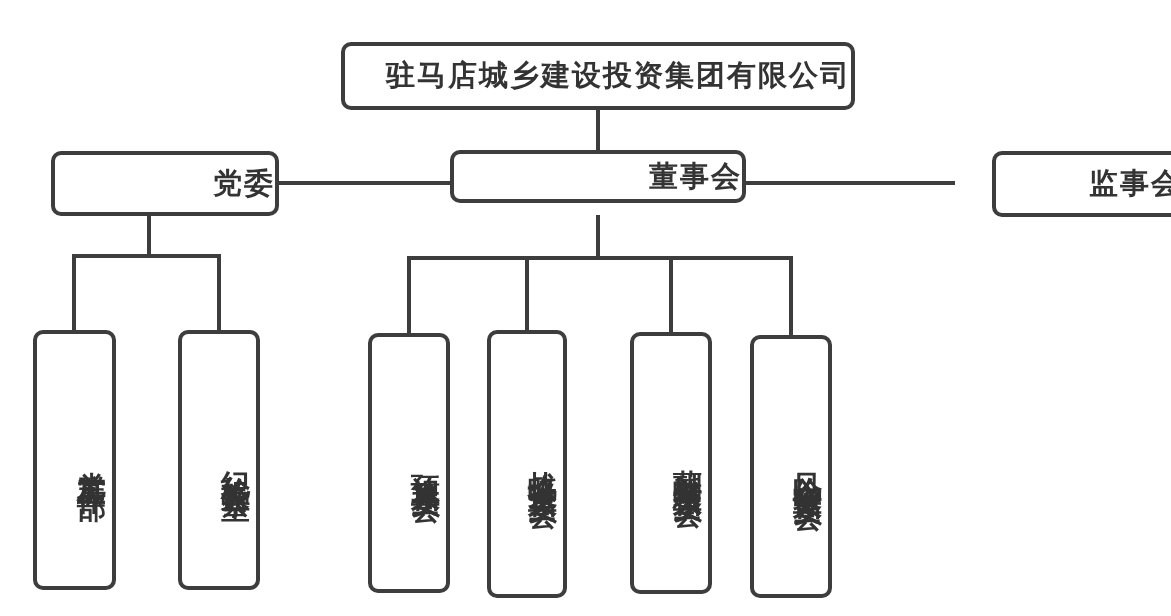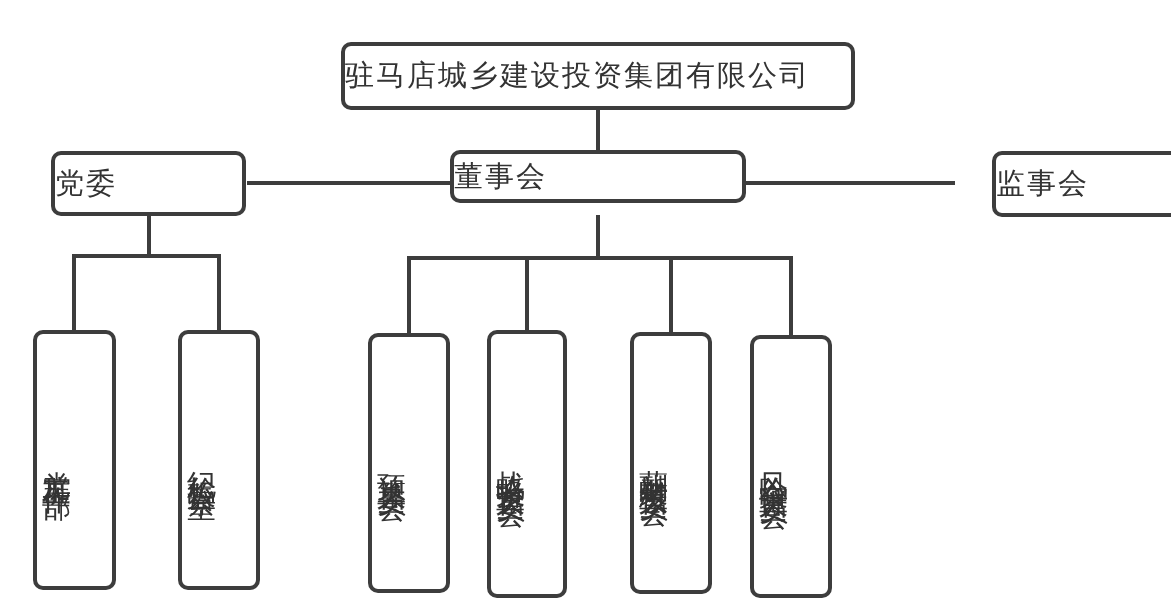--- a/index.html
+++ b/index.html
@@ -12,22 +12,23 @@
     overflow: hidden;
   }
   .node {
     position: absolute;
     box-sizing: border-box;
     border: 4px solid #3d3d3d;
     border-radius: 10px;
     background: #ffffff;
     display: flex;
     align-items: center;
-    justify-content: flex-start;
+    justify-content: flex-end;
     color: #333333;
+    font-weight: bold;
   }
   .node-h .label {
     font-size: 29px;
     letter-spacing: 2px;
     white-space: nowrap;
   }
   .node-v .label {
     font-size: 29px;
     letter-spacing: 5px;
     writing-mode: vertical-rl;
@@ -57,21 +58,21 @@
   <div class="line" style="left:407px; top:256px; width:386px; height:4px;"></div>
   <div class="line" style="left:407px; top:256px; width:4px; height:77px;"></div>
   <div class="line" style="left:525px; top:256px; width:4px; height:75px;"></div>
   <div class="line" style="left:669px; top:256px; width:4px; height:77px;"></div>
   <div class="line" style="left:789px; top:256px; width:4px; height:80px;"></div>
 
   <div class="node node-h" style="left:341px; top:42px; width:514px; height:68px;">
     <span class="label">驻马店城乡建设投资集团有限公司</span>
   </div>
 
-  <div class="node node-h" style="left:51px; top:151px; width:195px; height:65px;">
+  <div class="node node-h" style="left:51px; top:151px; width:228px; height:65px;">
     <span class="label">党委</span>
   </div>
   <div class="node node-h" style="left:450px; top:150px; width:296px; height:53px;">
     <span class="label">董事会</span>
   </div>
   <div class="node node-h" style="left:992px; top:151px; width:194px; height:66px;">
     <span class="label">监事会</span>
   </div>
 
   <div class="node node-v" style="left:33px; top:330px; width:83px; height:260px;">

